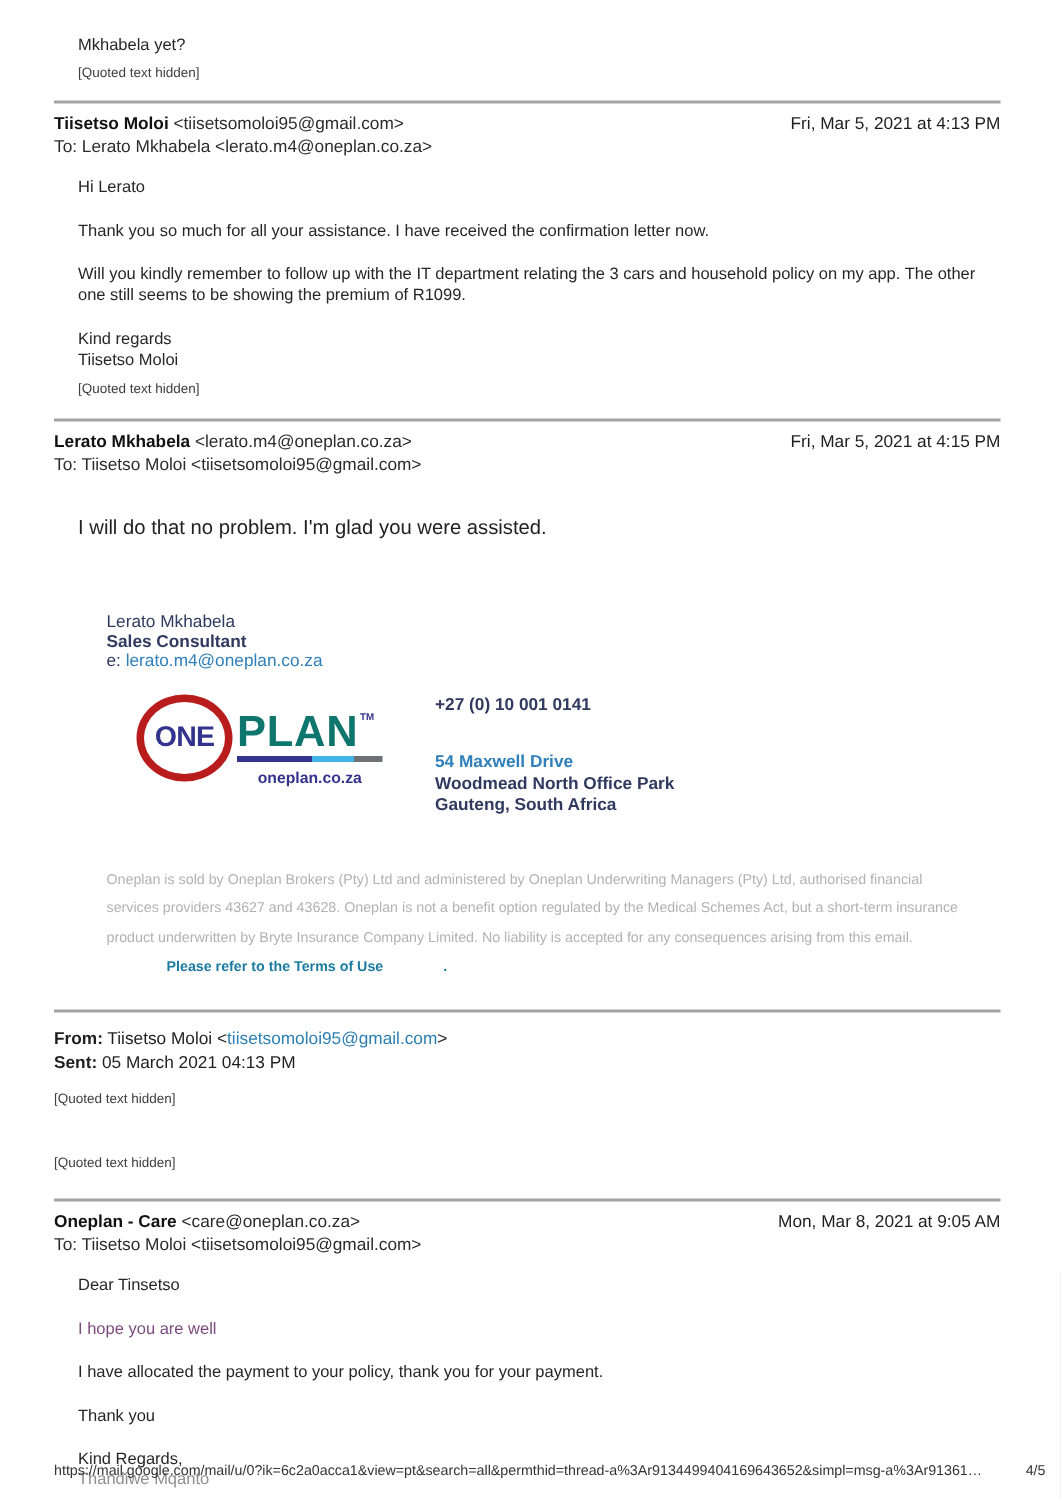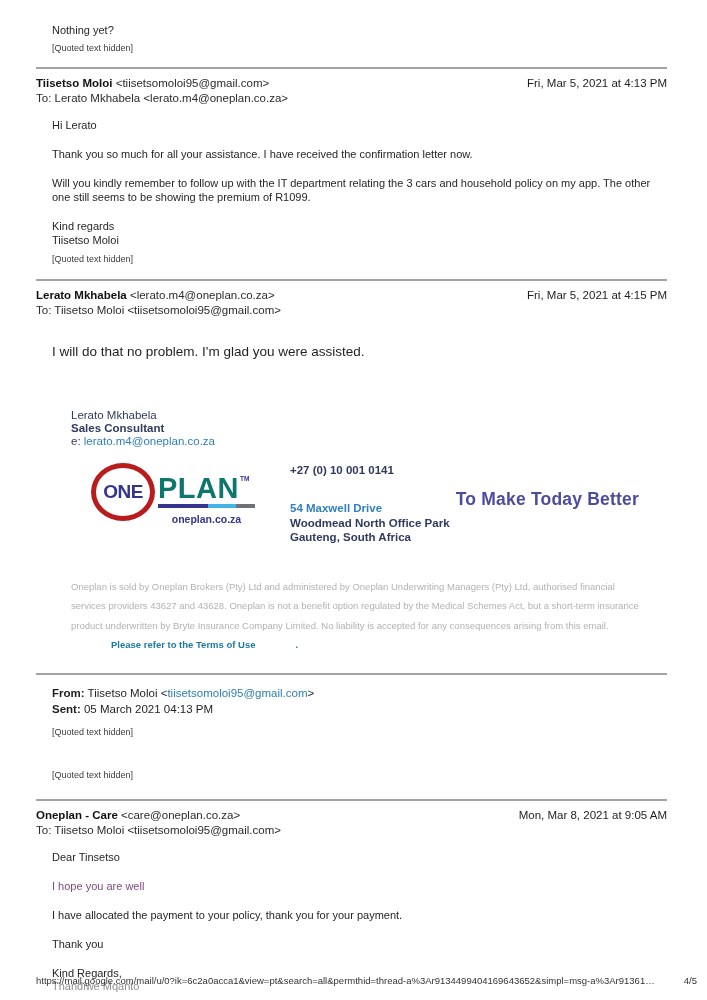--- a/index.html
+++ b/index.html
@@ -67,21 +67,21 @@
 
   .tagline-col{ margin-left:auto; padding-right:28px; margin-top:28px; }
   .tagline{ font-size:17.5px; font-weight:600; color:#4c4c9e; letter-spacing:0.2px; }
 
   .disclaimer{
     margin-top:32px; padding:0 28px 0 19px; font-size:9.5px; line-height:19.5px;
     color:#b2b2b2;
   }
   .terms-link{ color:#1b7aa0; font-weight:bold; cursor:pointer;padding-left:40px; }
 
-  .fwd-block{ margin-left:16px; margin-top:10px; font-size:11.5px; line-height:16px; color:#1f1f1f; }
+  .fwd-block{ margin-top:10px; font-size:11.5px; line-height:16px; color:#1f1f1f; }
   .fwd-label{ font-weight:bold; }
   .teal-email{ color:#2c7fb2; cursor:pointer; }
 
   .purple-line{ color:#7c4b7e; }
   .gray-name{ color:#8f8f8f; }
 
   .page-footer{
     position:absolute; left:36px; right:10px; bottom:14px;
     display:flex; justify-content:space-between; align-items:baseline;
     font-size:9.5px; color:#333;
@@ -89,21 +89,21 @@
   .footer-url{ max-width:640px; white-space:nowrap; overflow:hidden; }
   .footer-page{ margin-left:16px; }
 </style>
 </head>
 <body>
 
 <div class="page">
 
 
   <div class="indent" style="margin-top:10px;">
-    <div style="font-size:11px;">Nothing yet?</div>
+    <div style="font-size:11px;">Mkhabela yet?</div>
     <div class="quoted">[Quoted text hidden]</div>
   </div>
 
   <hr class="rule">
 
   <div class="msg-header">
     <div class="line1">
       <div><span class="sender-name">Tiisetso Moloi</span><span class="sender-email"> &lt;tiisetsomoloi95@gmail.com&gt;</span></div>
       <div class="msg-date">Fri, Mar 5, 2021 at 4:13 PM</div>
     </div>
@@ -160,23 +160,20 @@
 
         <div class="contact-col">
           <div class="contact-phone">+27 (0) 10 001 0141</div>
           <div class="contact-address">
             <div class="addr-link">54 Maxwell Drive</div>
             <div class="addr">Woodmead North Office Park</div>
             <div class="addr">Gauteng, South Africa</div>
           </div>
         </div>
 
-        <div class="tagline-col">
-          <div class="tagline">To Make Today Better</div>
-        </div>
       </div>
     </div>
 
     <div class="disclaimer"><span>Oneplan is sold by Oneplan Brokers (Pty) Ltd and administered by Oneplan Underwriting Managers (Pty) Ltd, authorised financial services providers 43627 and 43628. Oneplan is not a benefit option regulated by the Medical Schemes Act, but a short-term insurance product underwritten by Bryte Insurance Company Limited. No liability is accepted for any consequences arising from this email. </span><span class="terms-link">Please refer to the Terms of Use</span><span class="terms-link">.</span></div>
   </div>
 
   <hr class="rule" style="margin-top:18px;">
 
   <div class="fwd-block">
     <div><span class="fwd-label">From:</span><span> Tiisetso Moloi &lt;</span><span class="teal-email">tiisetsomoloi95@gmail.com</span><span>&gt;</span></div>

